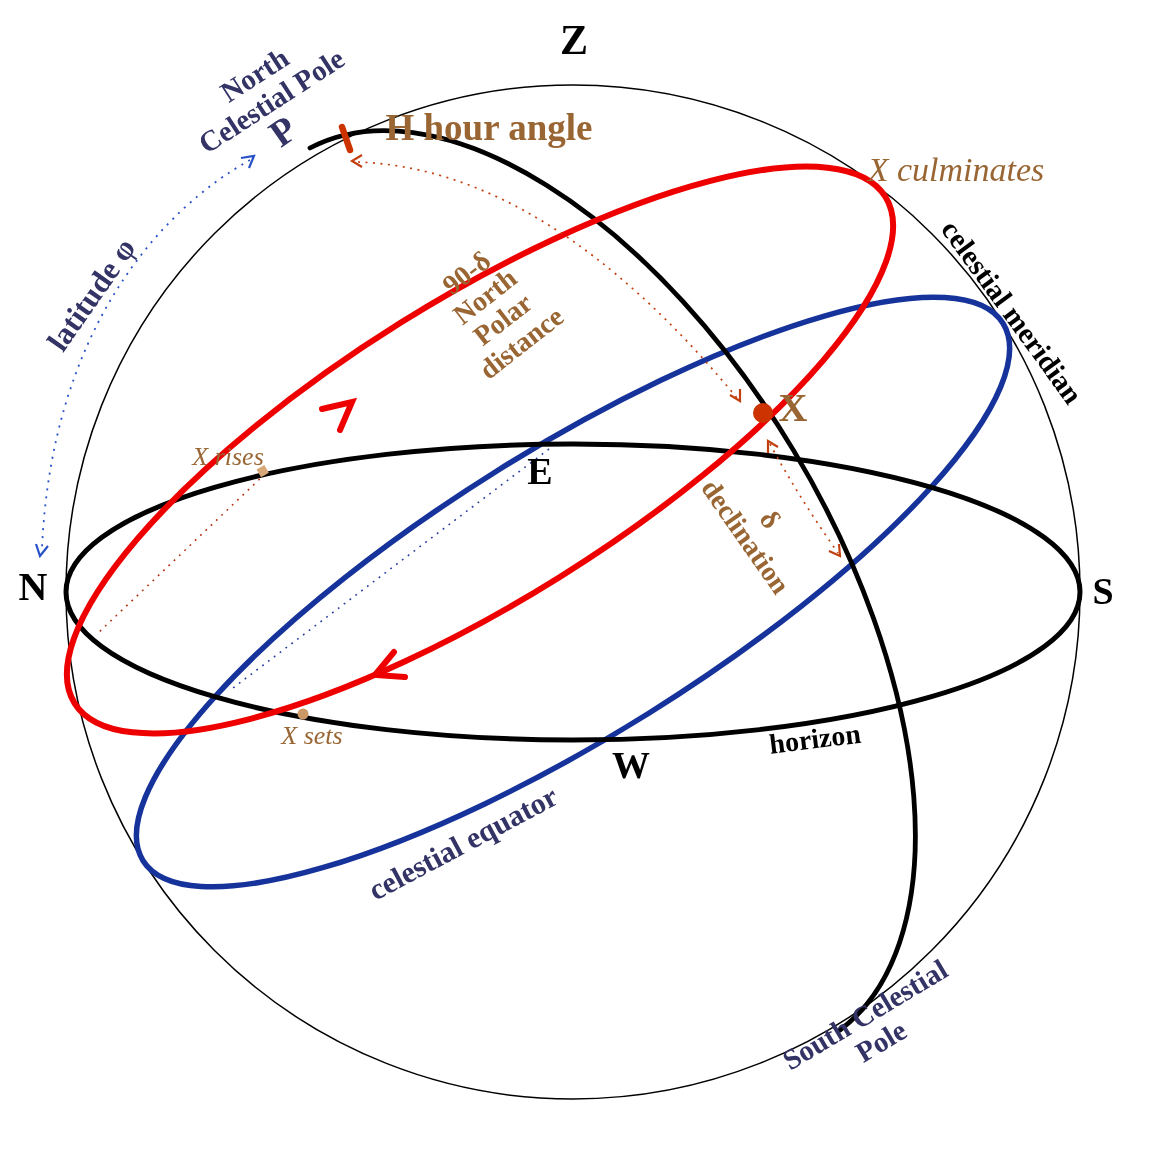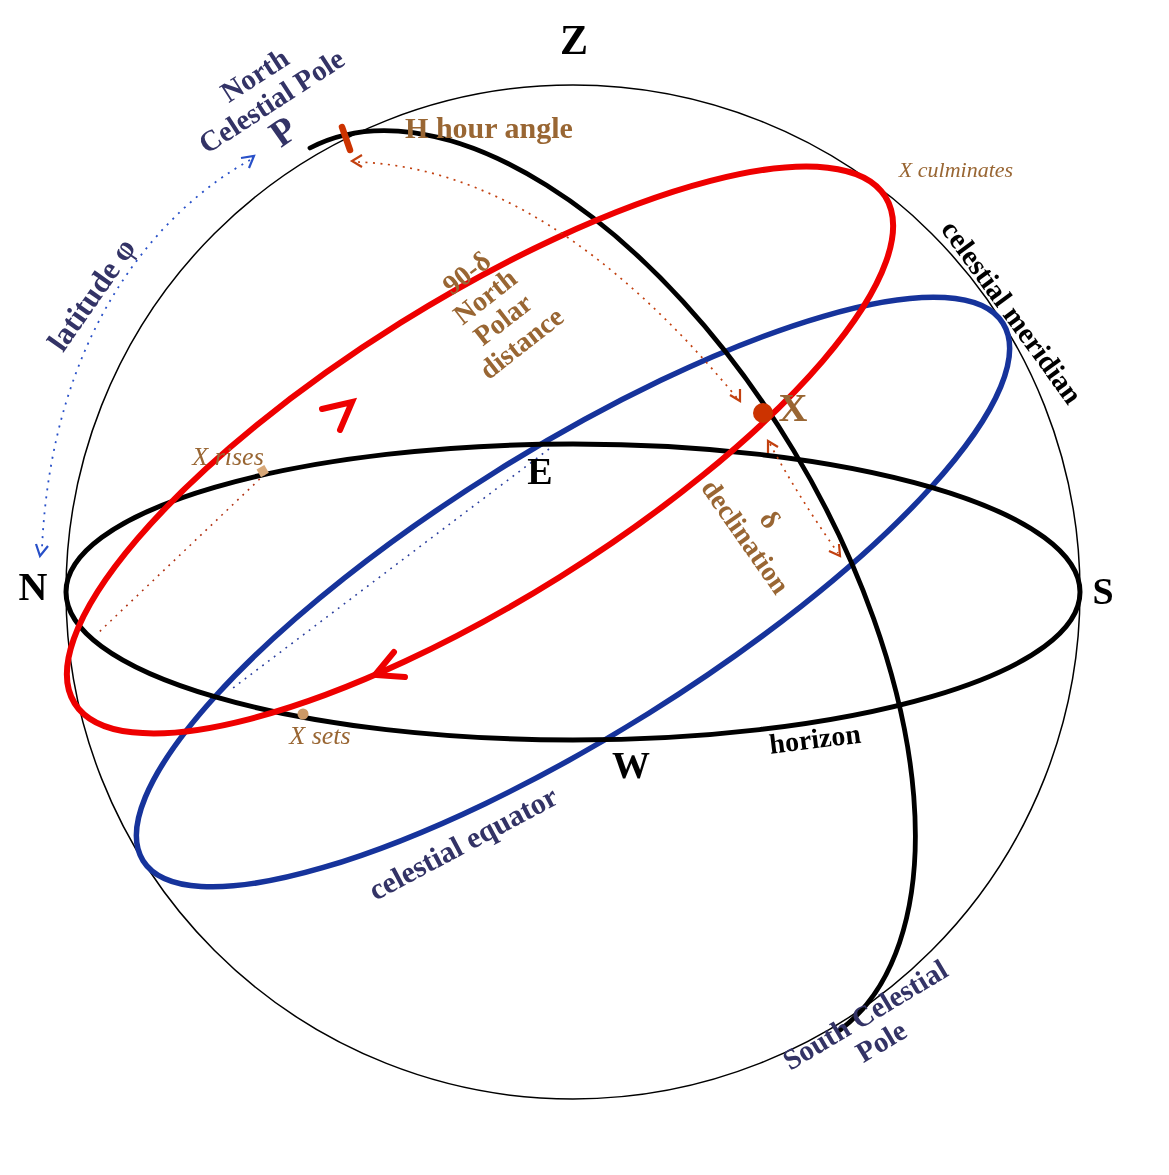--- a/index.html
+++ b/index.html
@@ -11,31 +11,31 @@
   .navy{color:#333366;font-weight:bold;}
   .brown{color:#996633;font-weight:bold;}
   .brown-i{color:#996633;font-style:italic;}
   .blk{color:#000000;font-weight:bold;}
   .cap{font-size:38px;}
   
   #l-zenith{left:574px;top:40px;font-size:42px;}
   #l-ncp{left:263px;top:88px;font-size:29px;transform:translate(-50%,-50%) rotate(-33deg);}
   #l-pole{left:283px;top:131px;font-size:38px;transform:translate(-50%,-50%) rotate(-35deg);}
   #l-lat{left:92px;top:295px;font-size:31px;transform:translate(-50%,-50%) rotate(-55deg);}
-  #l-hour{left:489px;top:128px;font-size:30px;}
-  #l-xculm{left:956px;top:170px;font-size:22px;}
+  #l-hour{left:489px;top:128px;font-size:37px;}
+  #l-xculm{left:956px;top:170px;font-size:34px;}
   #l-cmer{left:1012px;top:312px;font-size:29px;transform:translate(-50%,-50%) rotate(54deg);}
   #l-npd{left:494px;top:308px;font-size:28px;transform:translate(-50%,-50%) rotate(-38deg);}
   #l-star{left:793px;top:408px;font-size:40px;}
   #l-dec{left:758px;top:528px;font-size:28px;transform:translate(-50%,-50%) rotate(55deg);}
   #l-east{left:540px;top:471px;}
   #l-xrises{left:228px;top:457px;font-size:26px;text-align:right;}
   #l-north{left:33px;top:587px;font-size:40px;}
   #l-south{left:1103px;top:591px;}
-  #l-xsets{left:312px;top:736px;font-size:26px;margin-left:8px;}
+  #l-xsets{left:312px;top:736px;font-size:26px;}
   #l-west{left:631px;top:765px;}
   #l-hor{left:815px;top:739px;font-size:28px;transform:translate(-50%,-50%) rotate(-7deg);}
   #l-ceq{left:463px;top:843px;font-size:30px;transform:translate(-50%,-50%) rotate(-28deg);}
   #l-scp{left:873px;top:1028px;font-size:29px;transform:translate(-50%,-50%) rotate(-31deg);}
 </style>
 </head>
 <body>
 
 <div id="stage">
 

